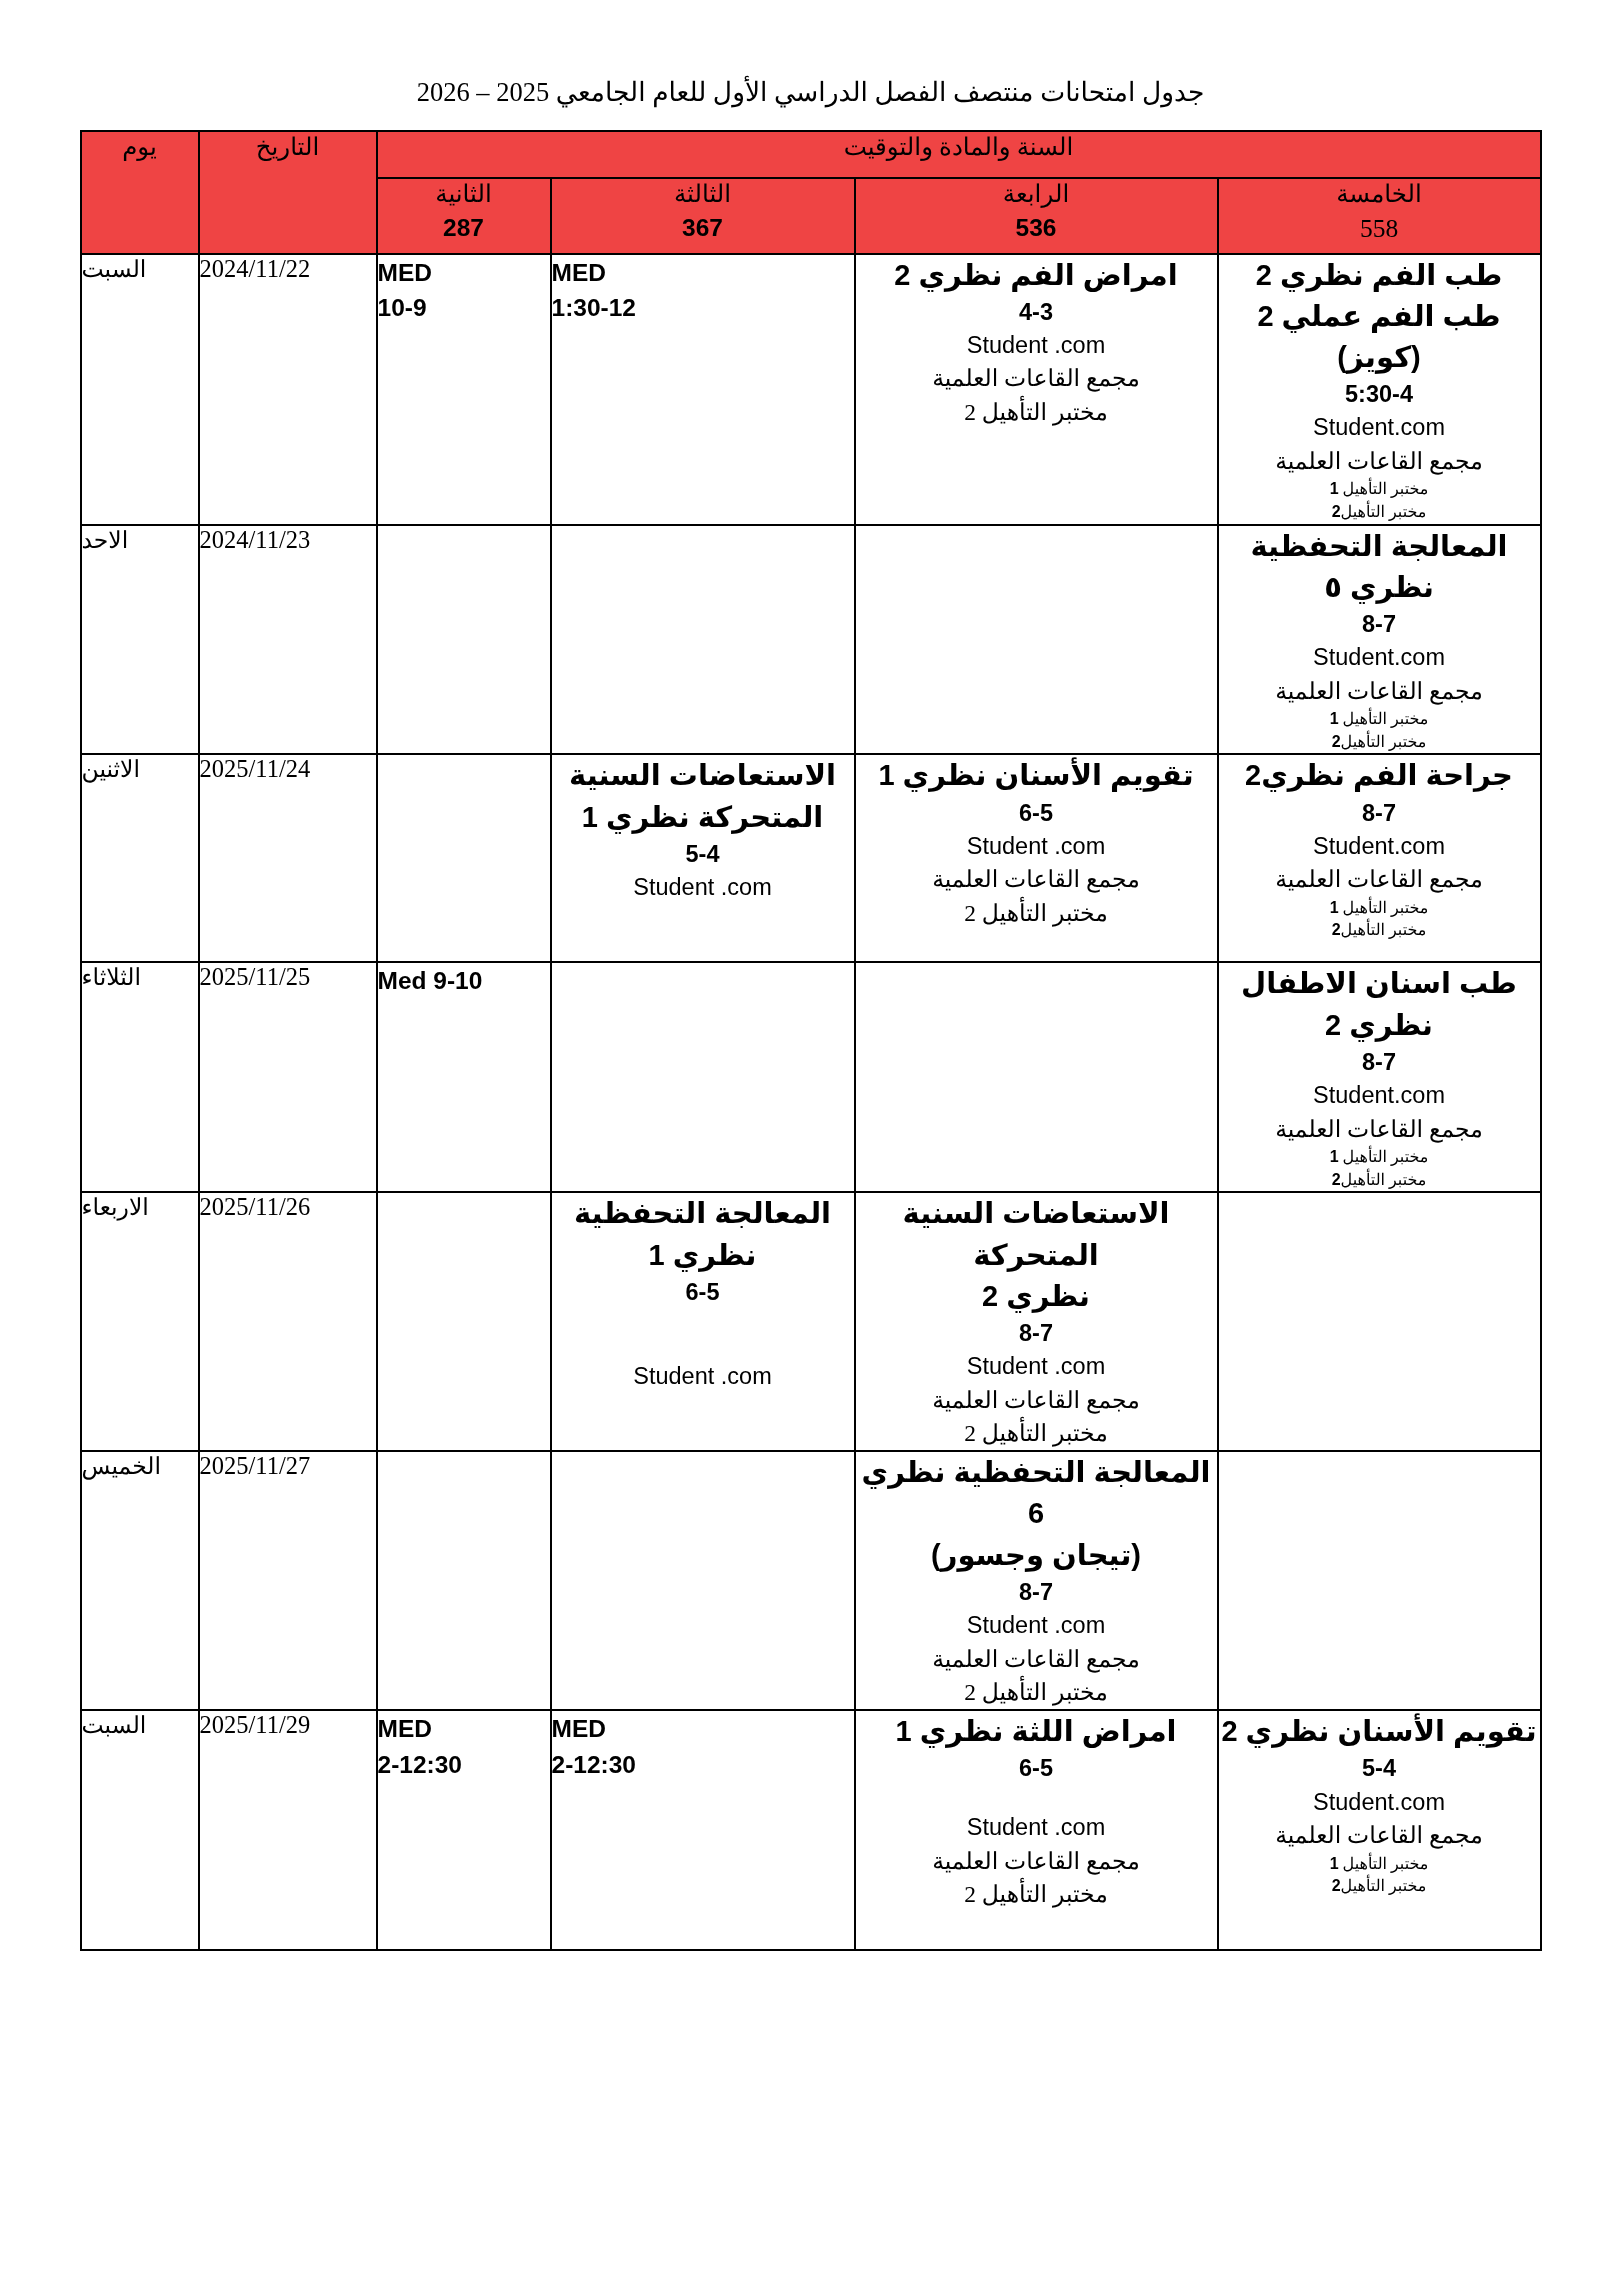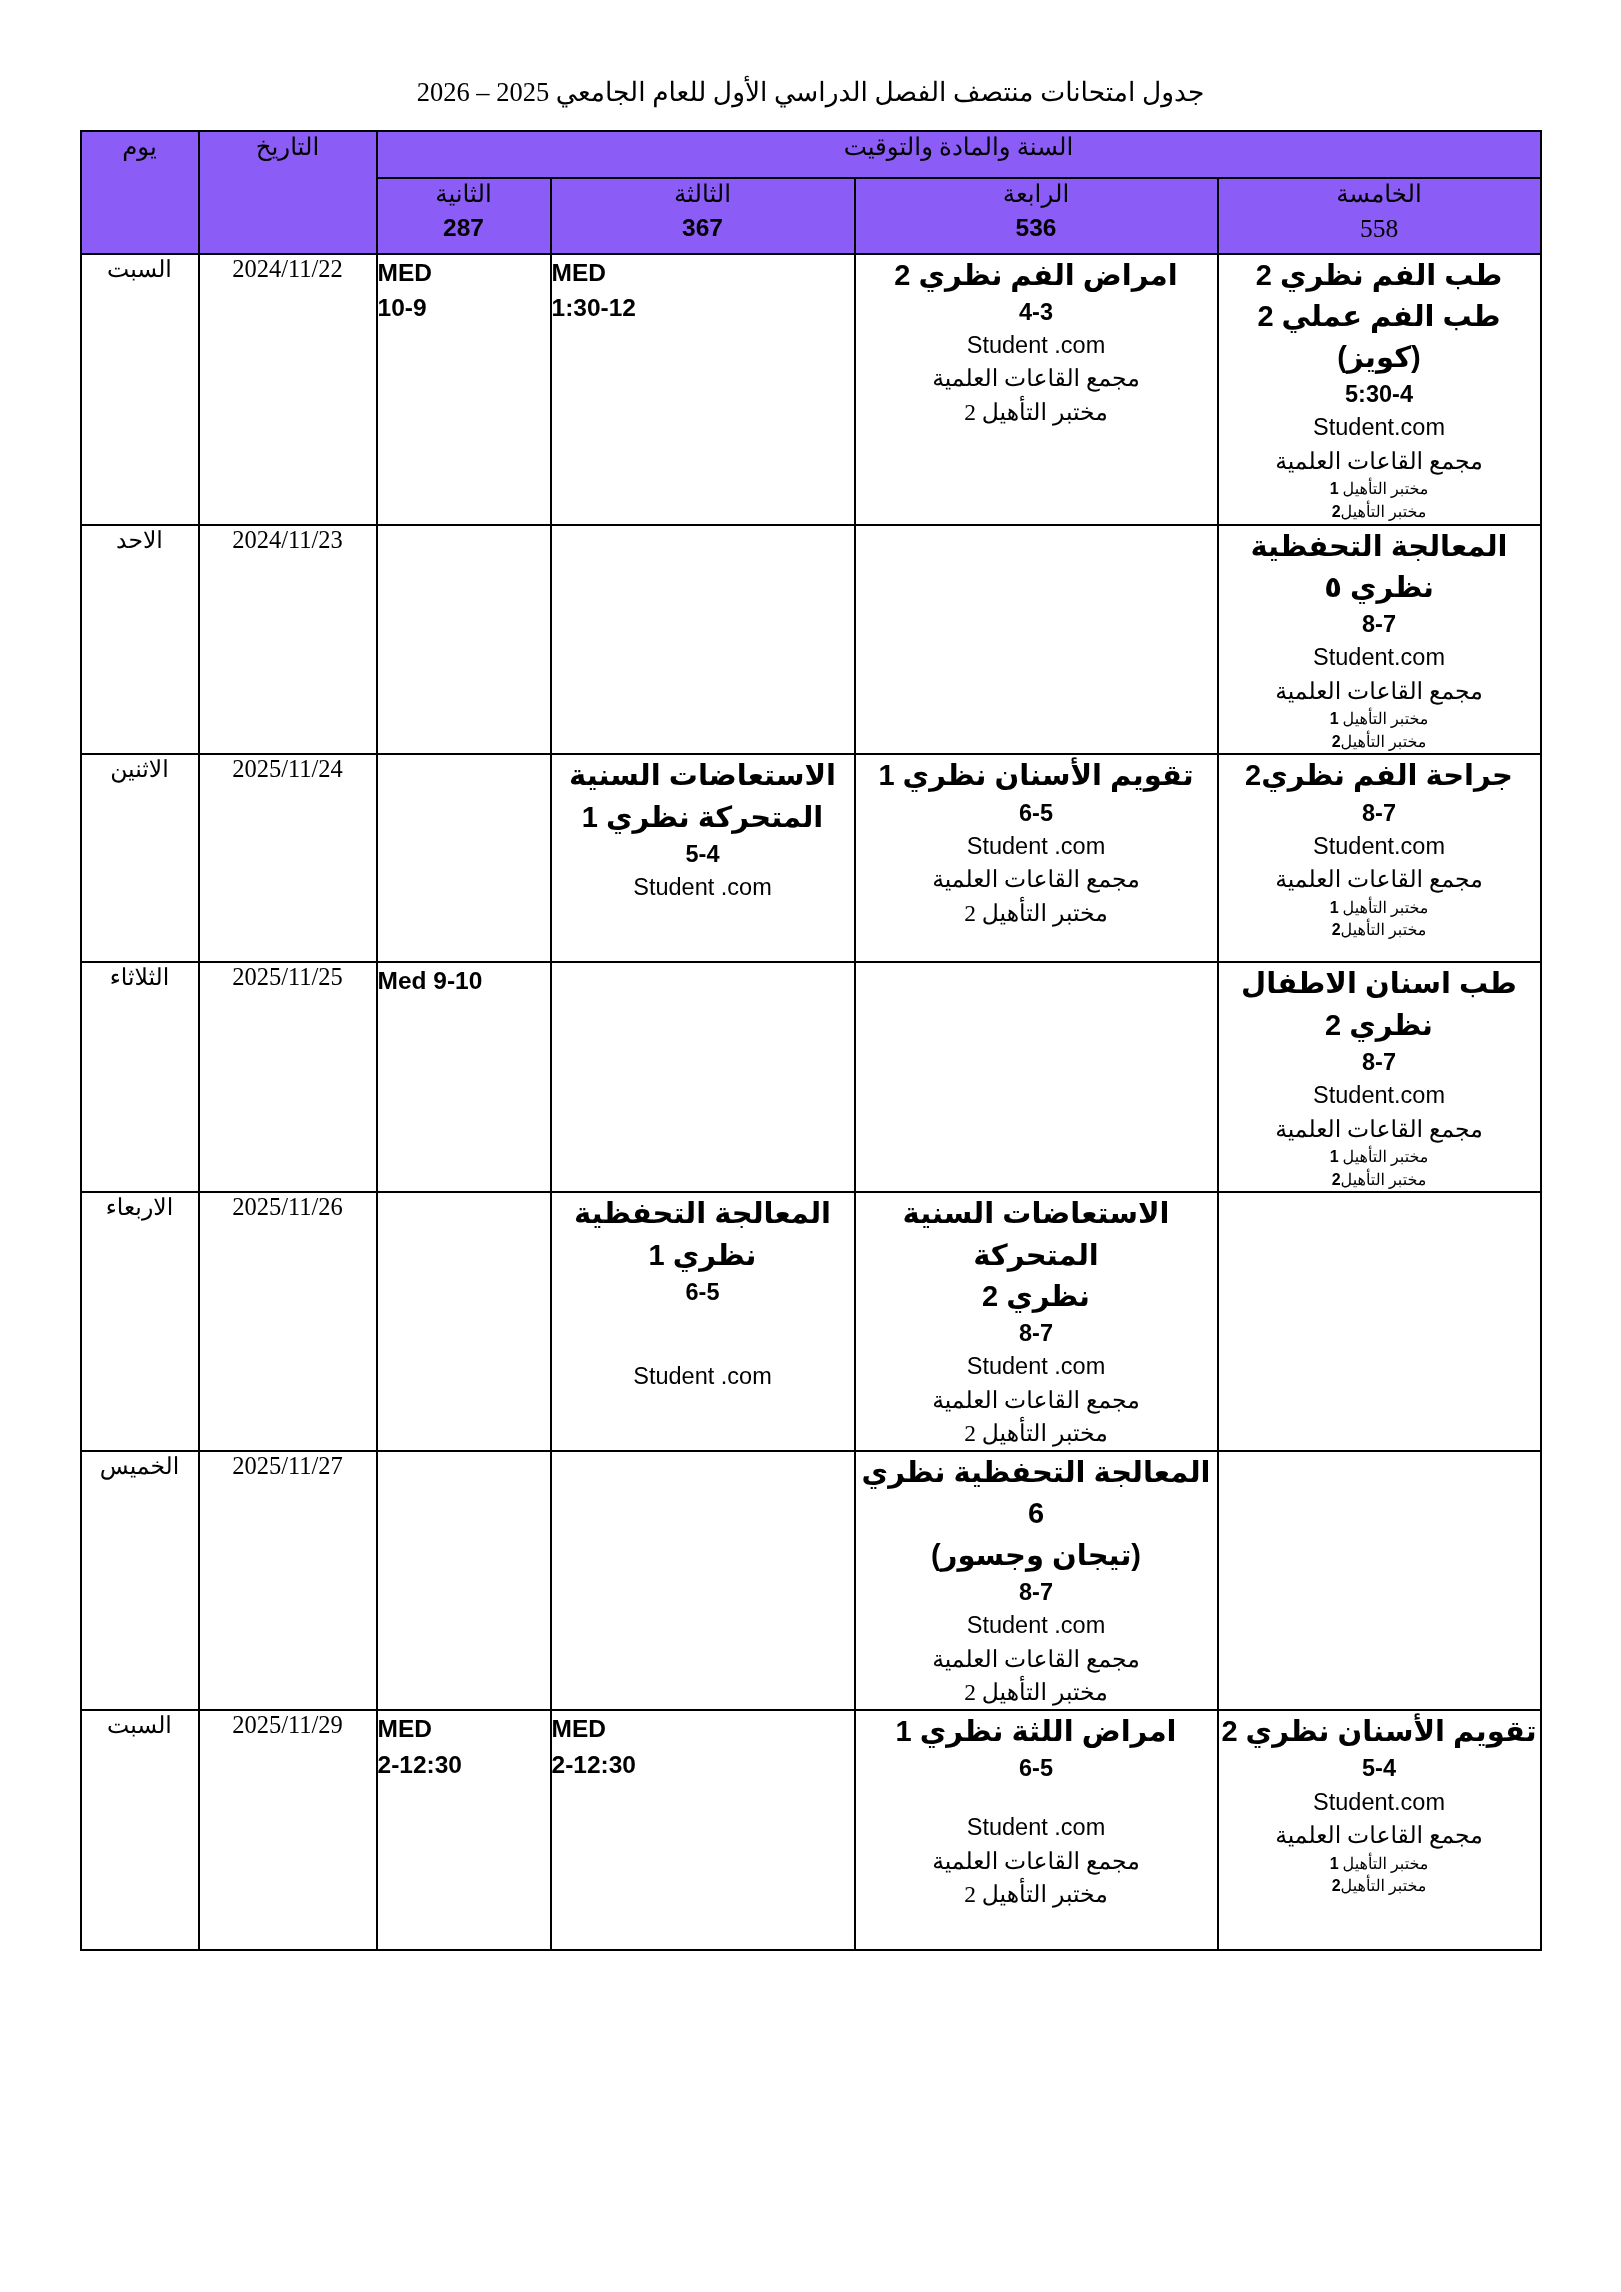--- a/index.html
+++ b/index.html
@@ -38,21 +38,21 @@
     width: 1460px;
     table-layout: fixed;
     direction: rtl;
   }
   table.schedule td, table.schedule th {
     border: 2px solid #000000;
     vertical-align: top;
     padding: 0;
   }
   .hdr {
-    background: #8b5cf6;
+    background: #ef4444;
     text-align: center;
     font-weight: normal;
     margin-top: 28px;
   }
   .hdr-span {
     height: 45px;
     font-size: 24.5px;
     font-family: "Liberation Serif", "DejaVu Serif", serif;
     padding: 4.9px 7.8px 5.9px 7.8px;
     vertical-align: middle;
@@ -133,21 +133,21 @@
     font-family: "Liberation Serif", "DejaVu Serif", serif;
     font-size: 16px;
   }
   .lab-mixed b {
     font-family: "Liberation Sans", "DejaVu Sans", sans-serif;
     font-weight: bold;
   }
   .blank-line { display: block; height: 25.5px; }
 
   td.datecell, td.daycell {
-    text-align: center;
+    text-align: left;
     font-family: "Liberation Serif", "DejaVu Serif", serif;
     font-size: 24.5px;
     padding: 8.8px 3.9px 0 3.9px;
     direction: ltr;
   }
   td.daycell { direction: rtl; font-size: 23.5px; }
   td.medcell {
     padding: 8.8px 5.9px 0 5.9px;
     direction: ltr;
   }

